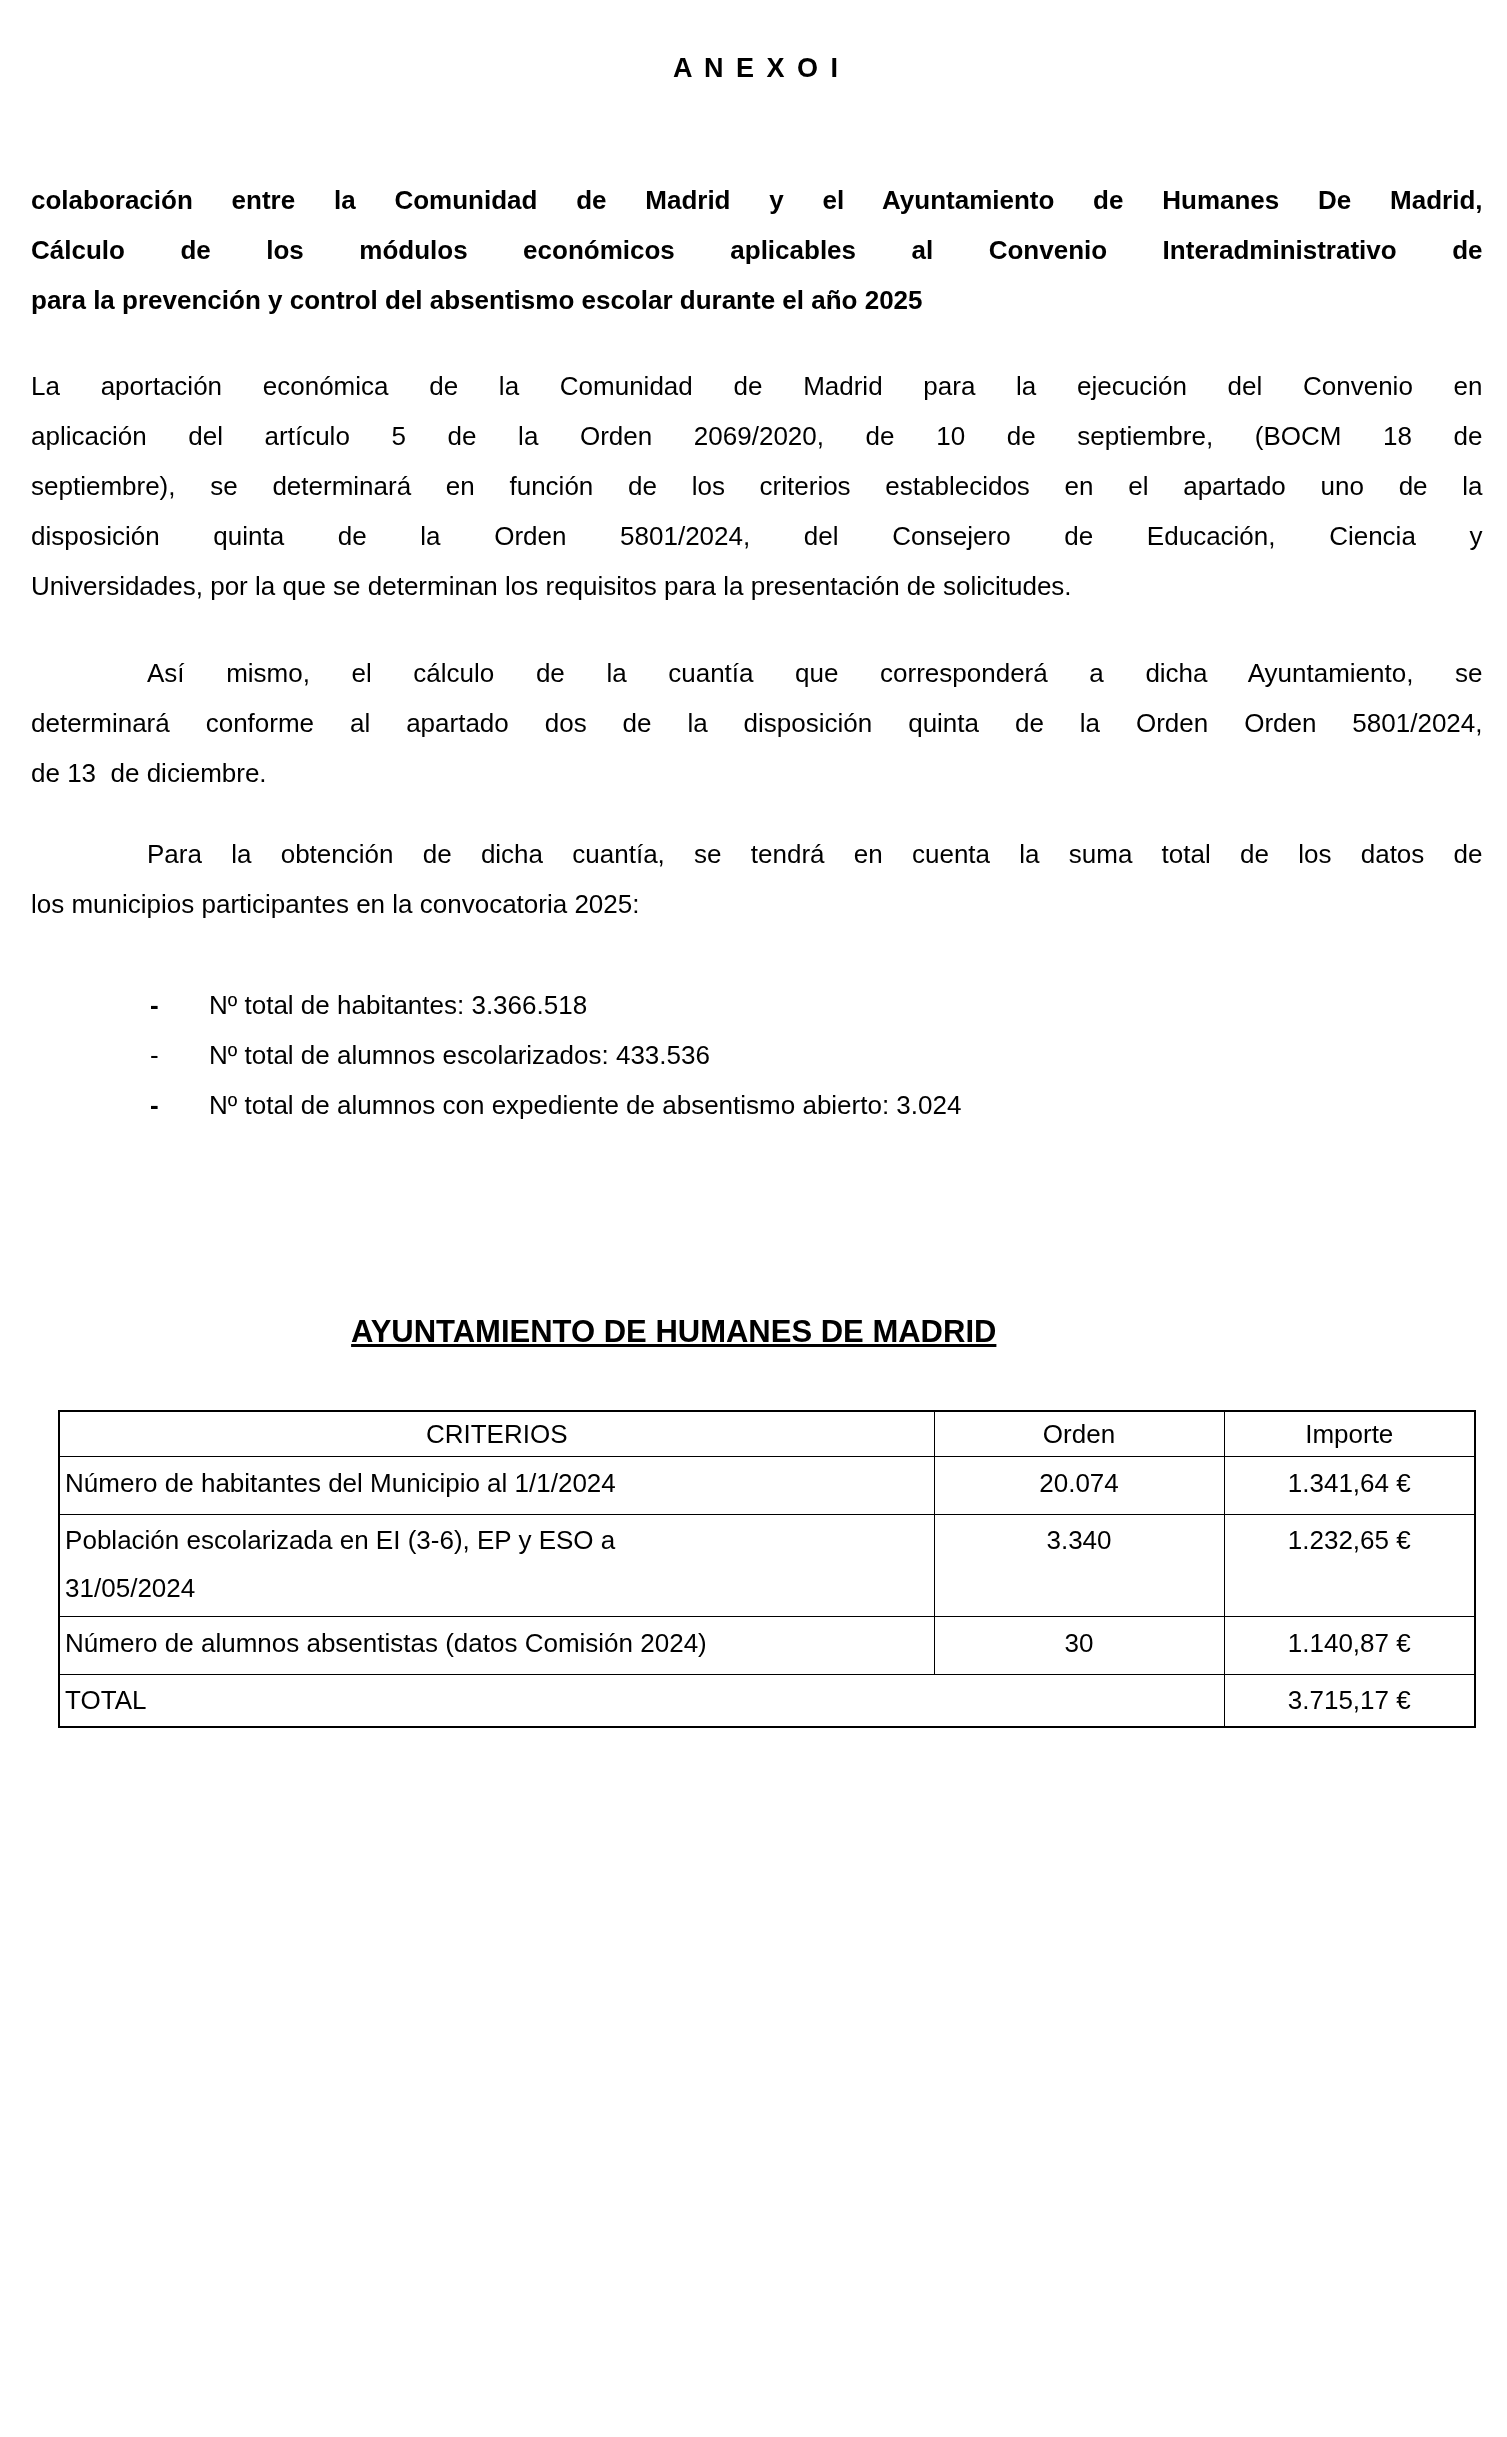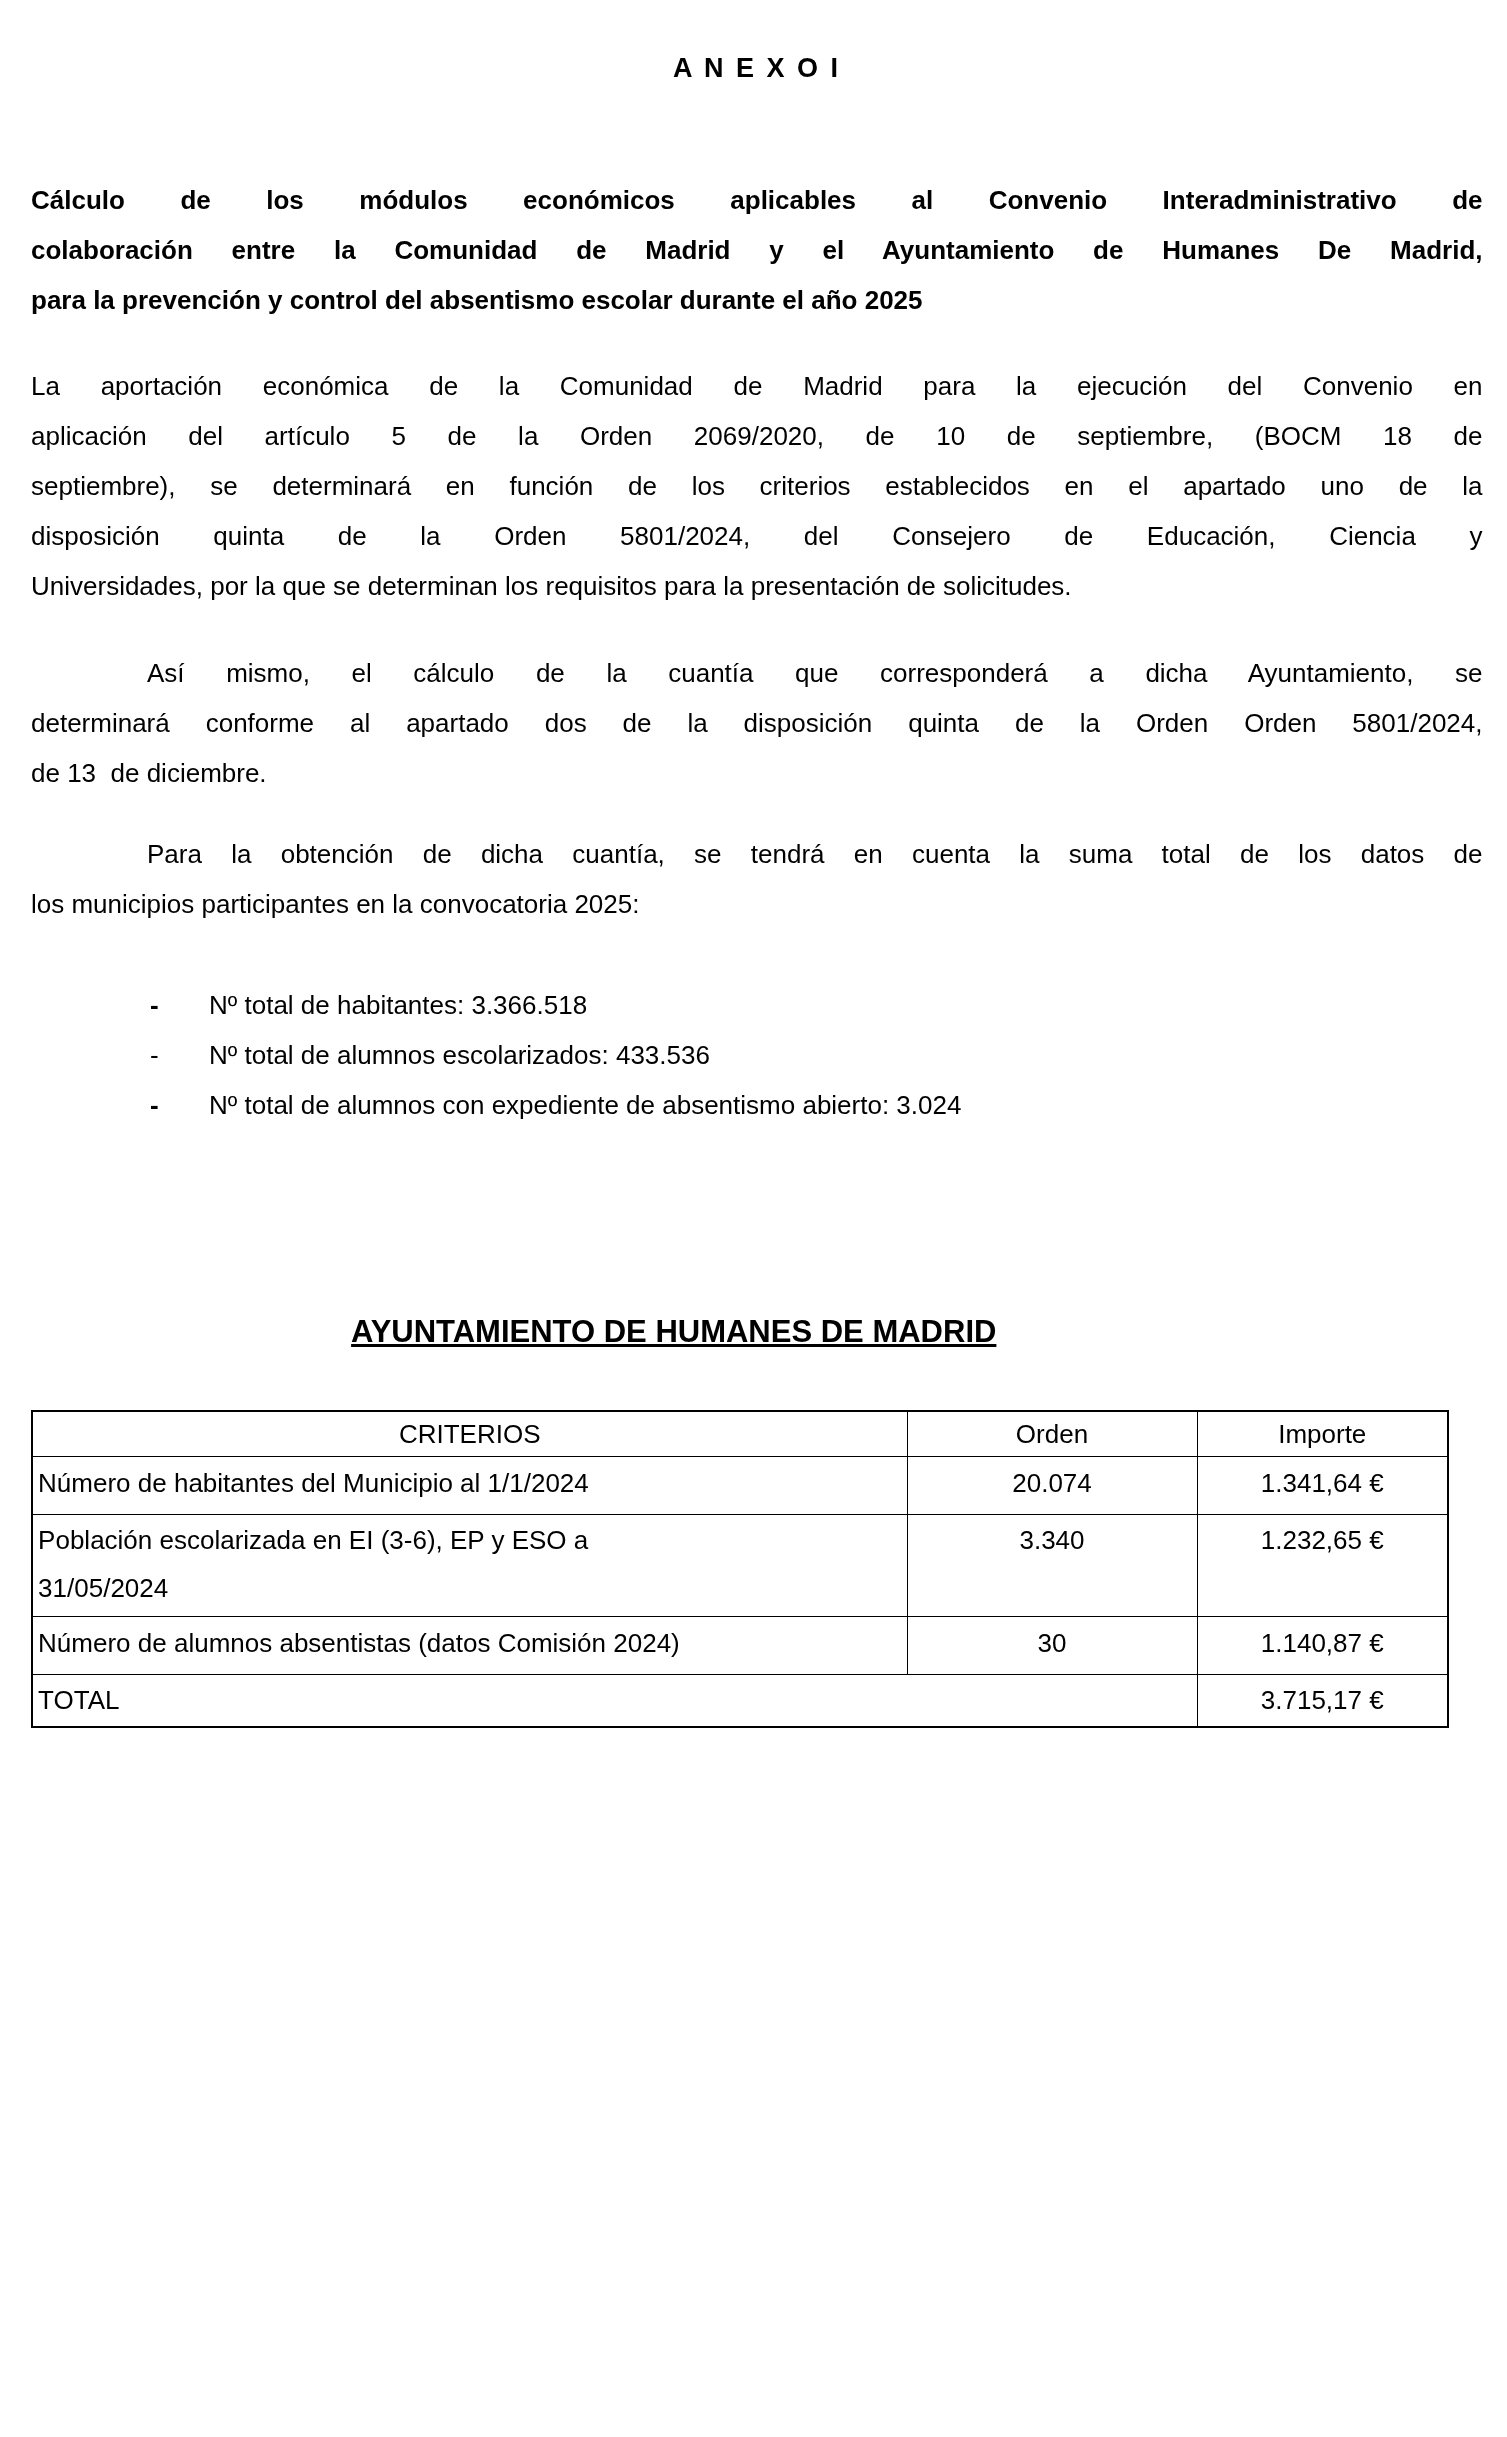--- a/index.html
+++ b/index.html
@@ -46,20 +46,21 @@
     font-weight: bold;
     text-decoration: underline;
     text-align: center;
     padding-right: 166px;
     margin: 0 0 53px 0;
   }
   .data-table {
     border-collapse: collapse;
     table-layout: fixed;
     width: 1417px;
+    margin-left: 27px;
     border: 2.5px solid #000;
   }
   .data-table col.c1 { width: 875px; }
   .data-table col.c2 { width: 290px; }
   .data-table col.c3 { width: 251px; }
   .data-table th, .data-table td {
     border: 1.7px solid #000;
     vertical-align: top;
     padding: 1.7px 5.1px;
     line-height: 48px;
@@ -77,22 +78,22 @@
   .total-amount { font-weight: bold; }
 </style>
 </head>
 <body>
 
 <div class="page">
 
   <div class="title">A N E X O I</div>
 
   <div class="para intro">
+      <div class="jline">colaboración entre la Comunidad de Madrid y el Ayuntamiento de Humanes De Madrid,</div>
       <div class="jline">Cálculo de los módulos económicos aplicables al Convenio Interadministrativo de</div>
-      <div class="jline">colaboración entre la Comunidad de Madrid y el Ayuntamiento de Humanes De Madrid,</div>
       <div class="jlast">para la prevención y control del absentismo escolar durante el año 2025</div>
     </div>
 
   <div class="para p1">
       <div class="jline">La aportación económica de la Comunidad de Madrid para la ejecución del Convenio en</div>
       <div class="jline">aplicación del artículo 5 de la Orden 2069/2020, de 10 de septiembre, (BOCM 18 de</div>
       <div class="jline">septiembre), se determinará en función de los criterios establecidos en el apartado uno de la</div>
       <div class="jline">disposición quinta de la Orden 5801/2024, del Consejero de Educación, Ciencia y</div>
       <div class="jlast">Universidades, por la que se determinan los requisitos para la presentación de solicitudes.</div>
     </div>

